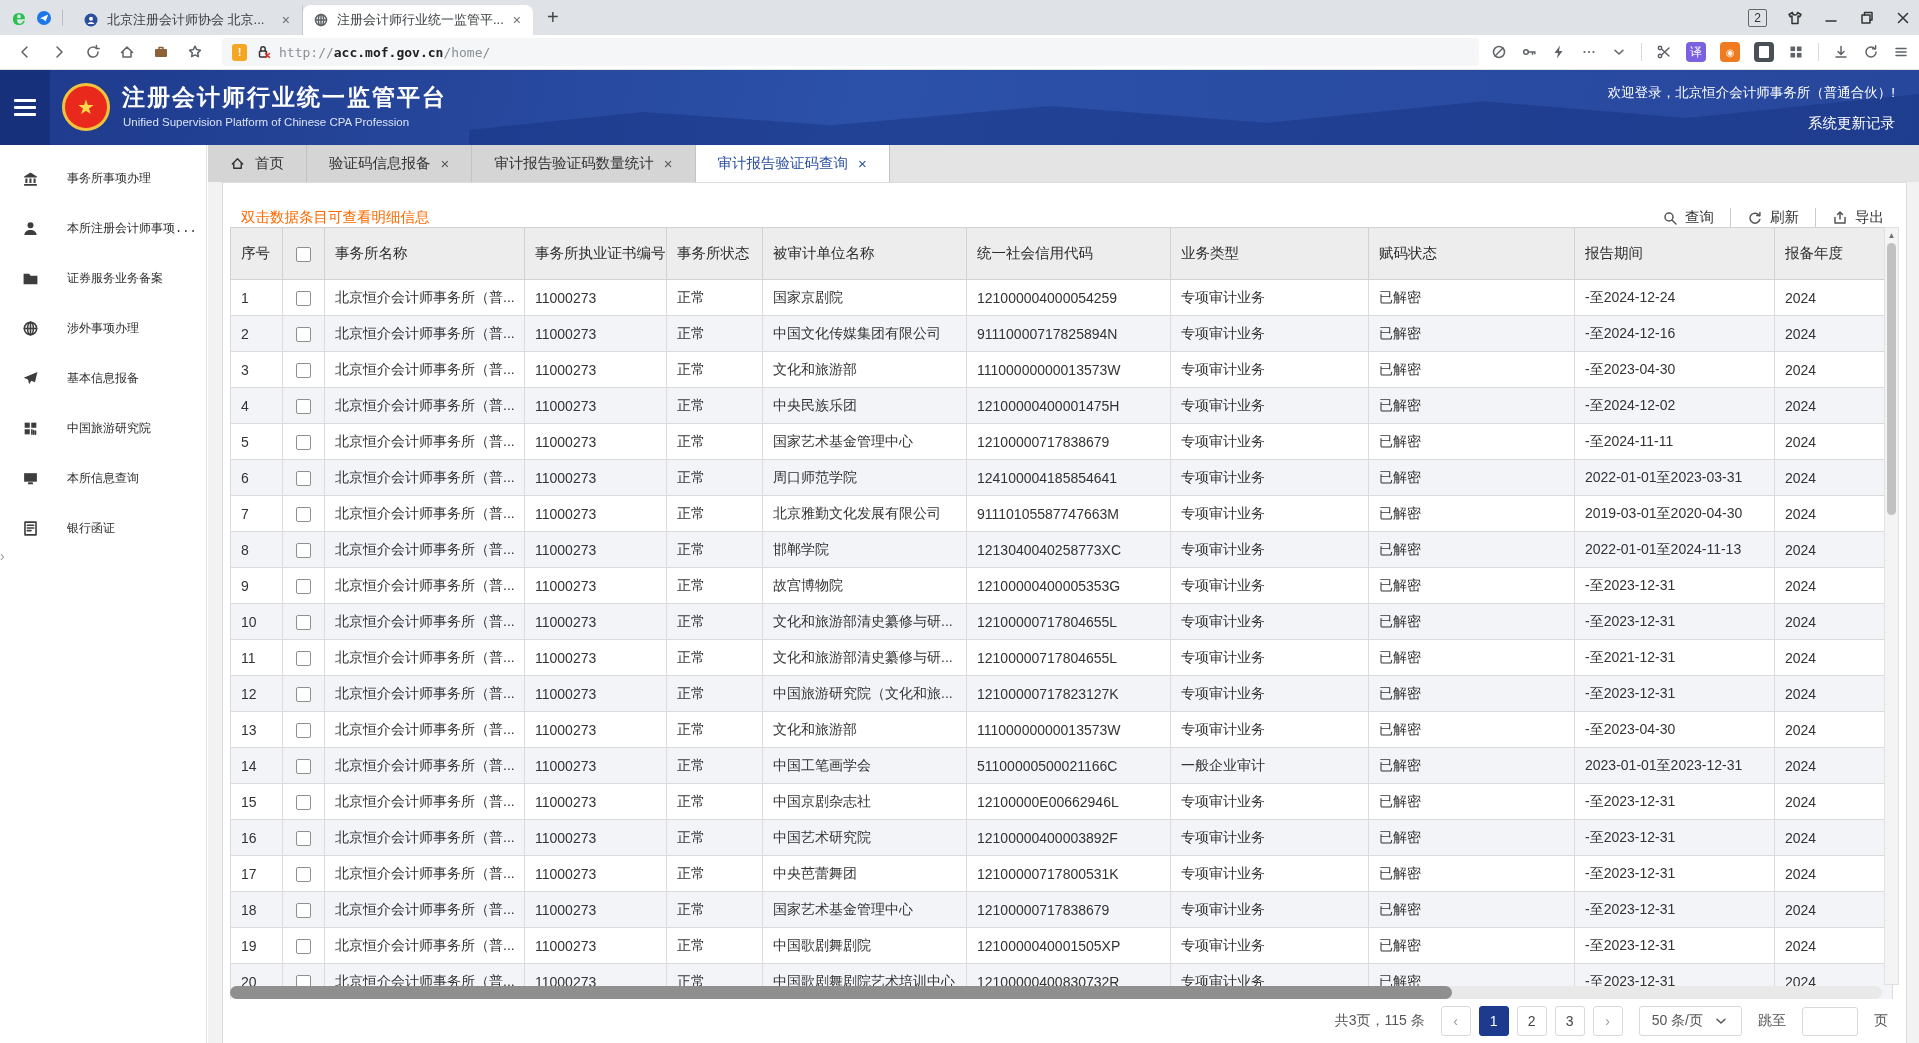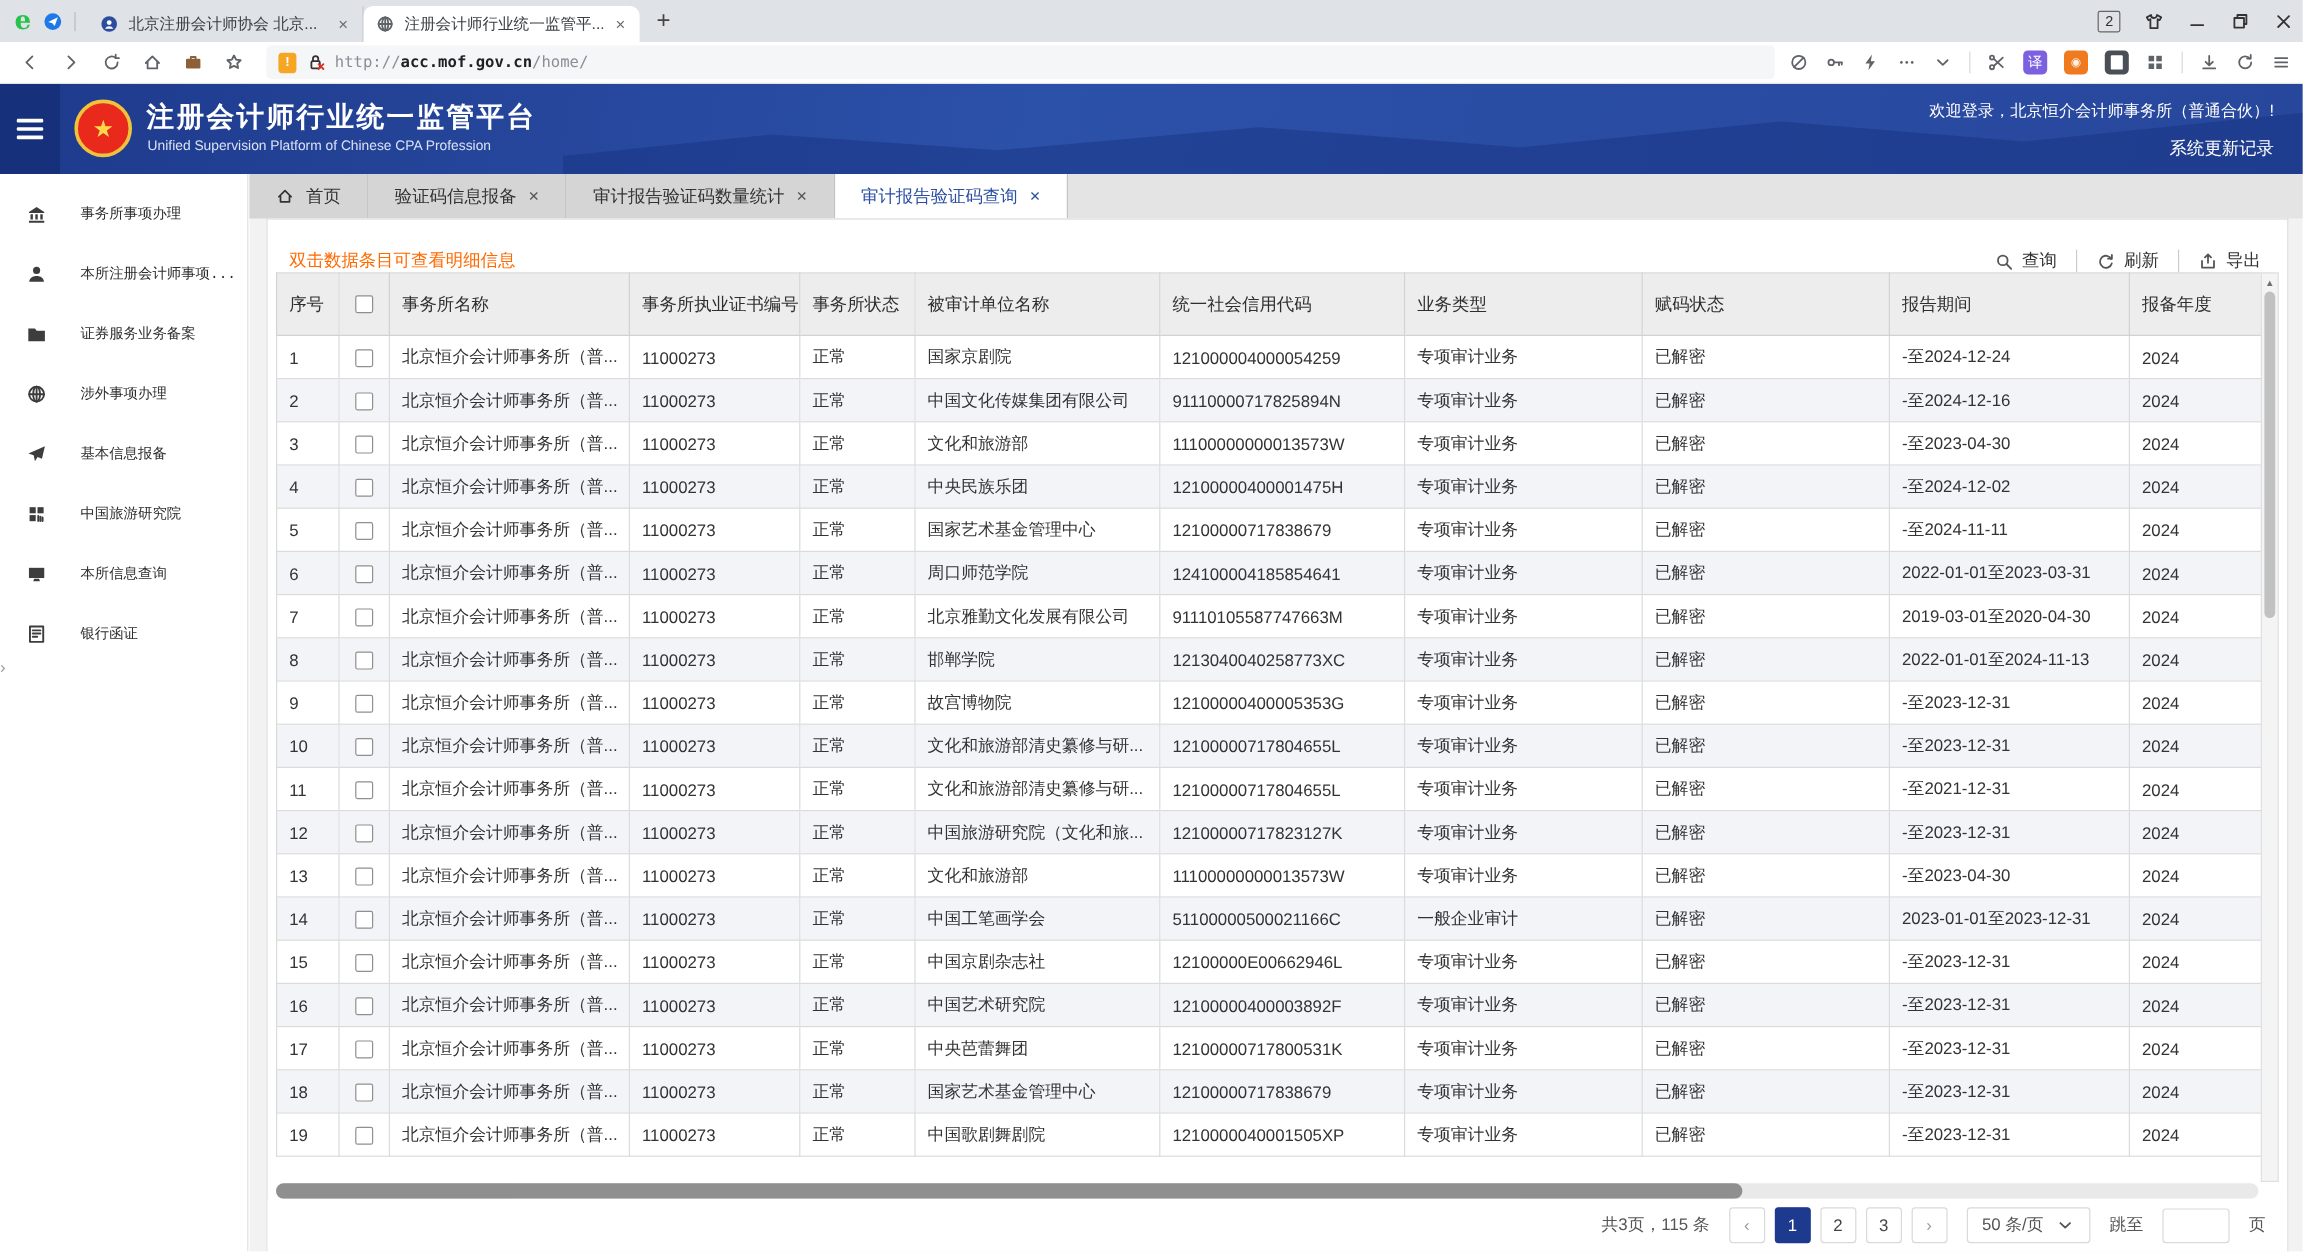--- a/index.html
+++ b/index.html
@@ -724,20 +724,33 @@
               <td>北京恒介会计师事务所（普...</td>
               <td>11000273</td>
               <td>正常</td>
               <td>中国歌剧舞剧院</td>
               <td>1210000040001505XP</td>
               <td>专项审计业务</td>
               <td>已解密</td>
               <td>-至2023-12-31</td>
               <td>2024</td>
             </tr>
+            <tr>
+              <td>20</td>
+              <td style="text-align: center;"><span class="cb"></span></td>
+              <td>北京恒介会计师事务所（普...</td>
+              <td>11000273</td>
+              <td>正常</td>
+              <td>中国歌剧舞剧院艺术培训中心</td>
+              <td>12100000400830732R</td>
+              <td>专项审计业务</td>
+              <td>已解密</td>
+              <td>-至2023-12-31</td>
+              <td>2024</td>
+            </tr>
           </tbody>
         </table>
       <div class="vscroll">
         <div class="varrow">▲</div>
         <div class="vthumb"></div>
       </div>
     </div>
     <div class="hscroll">
         <div class="hthumb"></div>
       </div>

